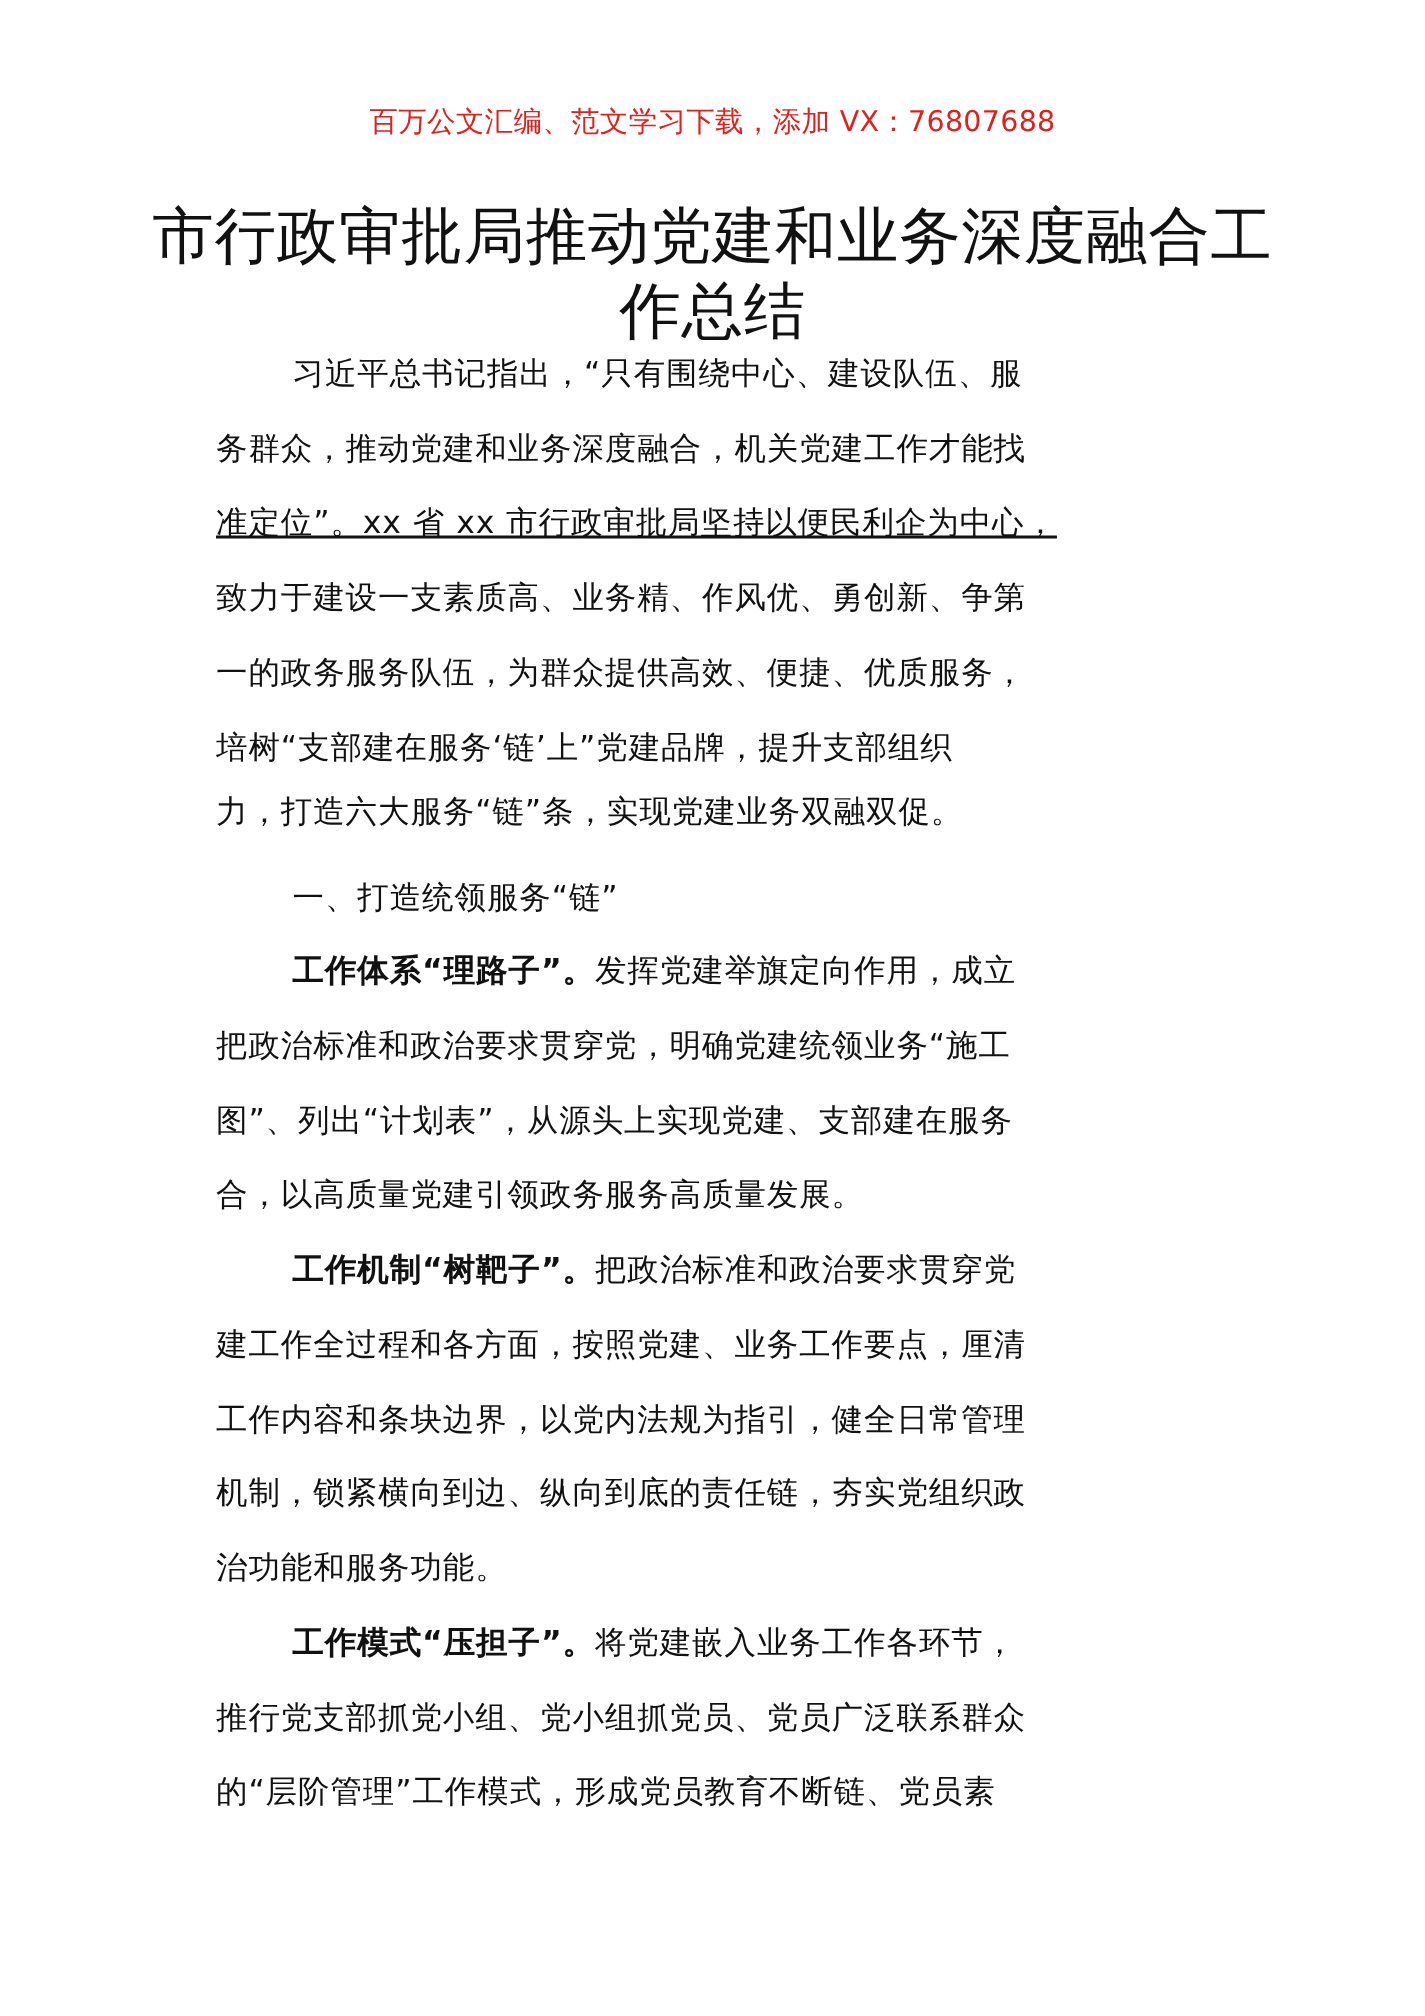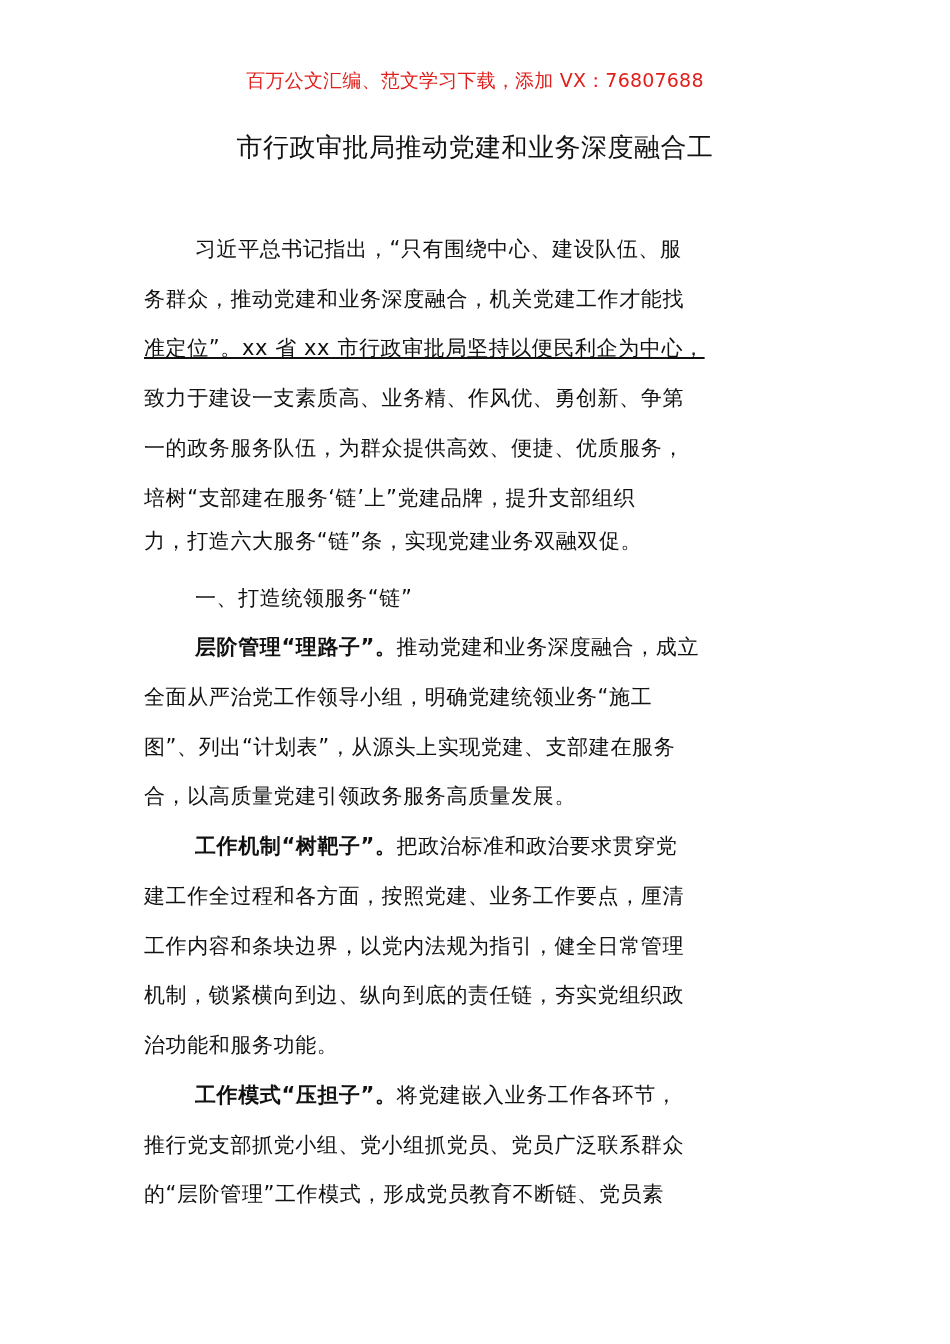--- a/index.html
+++ b/index.html
@@ -1,53 +1,54 @@
 <!DOCTYPE html>
 <html><head>
 <meta charset="utf-8">
 <style>
   html, body { margin: 0; padding: 0; background: #ffffff; }
   body { width: 950px; height: 1344px; position: relative; overflow: hidden;
          font-family: "DejaVu Sans", "Liberation Sans", sans-serif; color: #111111; }
   .page { position: absolute; left: 0; top: 0; width: 950px; height: 1068px; background: #fff; }
   .watermark { position: absolute; top: 68px; left: 0; width: 950px; text-align: center;
                color: #e0201c; font-size: 19px; letter-spacing: 0.2px; white-space: nowrap; }
-  .title { position: absolute; left: 0; width: 950px; text-align: center; font-size: 26px;
+  .title { position: absolute; left: 0; width: 950px; text-align: center; font-size: 41px;
            color: #111; white-space: nowrap; letter-spacing: 0.5px; }
   .line { position: absolute; left: 144px; font-size: 21px; white-space: nowrap; color: #111;
           letter-spacing: 0.6px; }
   .indent { left: 195px; }
   .bold { font-weight: bold; }
 </style>
 </head>
 <body>
 
 <div class="page">
 
   <div class="watermark">百万公文汇编、范文学习下载，添加 VX：76807688</div>
 
   <div class="title" style="top:130px;">市行政审批局推动党建和业务深度融合工</div>
+  <div class="title" style="top:180px;">作总结</div>
 
   <div>
     <div class="line indent" style="top:235px;">习近平总书记指出，“只有围绕中心、建设队伍、服</div>
     <div class="line" style="top:285px;">务群众，推动党建和业务深度融合，机关党建工作才能找</div>
     <div class="line" style="top:334px;text-decoration:underline;">准定位”。xx 省 xx 市行政审批局坚持以便民利企为中心，</div>
     <div class="line" style="top:384px;">致力于建设一支素质高、业务精、作风优、勇创新、争第</div>
     <div class="line" style="top:434px;">一的政务服务队伍，为群众提供高效、便捷、优质服务，</div>
     <div class="line" style="top:484px;">培树“支部建在服务‘链’上”党建品牌，提升支部组织</div>
     <div class="line" style="top:527px;">力，打造六大服务“链”条，实现党建业务双融双促。</div>
   </div>
 
   <div class="line indent" style="top:584px;">一、打造统领服务“链”</div>
 
   <div>
     <div class="line indent" style="top:633px;">
-      <span class="bold">层阶管理“理路子”。</span><span>推动党建和业务深度融合，成立</span>
+      <span class="bold">工作体系“理路子”。</span><span>发挥党建举旗定向作用，成立</span>
     </div>
-    <div class="line" style="top:683px;">全面从严治党工作领导小组，明确党建统领业务“施工</div>
+    <div class="line" style="top:683px;">把政治标准和政治要求贯穿党，明确党建统领业务“施工</div>
     <div class="line" style="top:733px;">图”、列出“计划表”，从源头上实现党建、支部建在服务</div>
     <div class="line" style="top:782px;">合，以高质量党建引领政务服务高质量发展。</div>
   </div>
 
   <div>
     <div class="line indent" style="top:832px;">
       <span class="bold">工作机制“树靶子”。</span><span>把政治标准和政治要求贯穿党</span>
     </div>
     <div class="line" style="top:882px;">建工作全过程和各方面，按照党建、业务工作要点，厘清</div>
     <div class="line" style="top:932px;">工作内容和条块边界，以党内法规为指引，健全日常管理</div>

